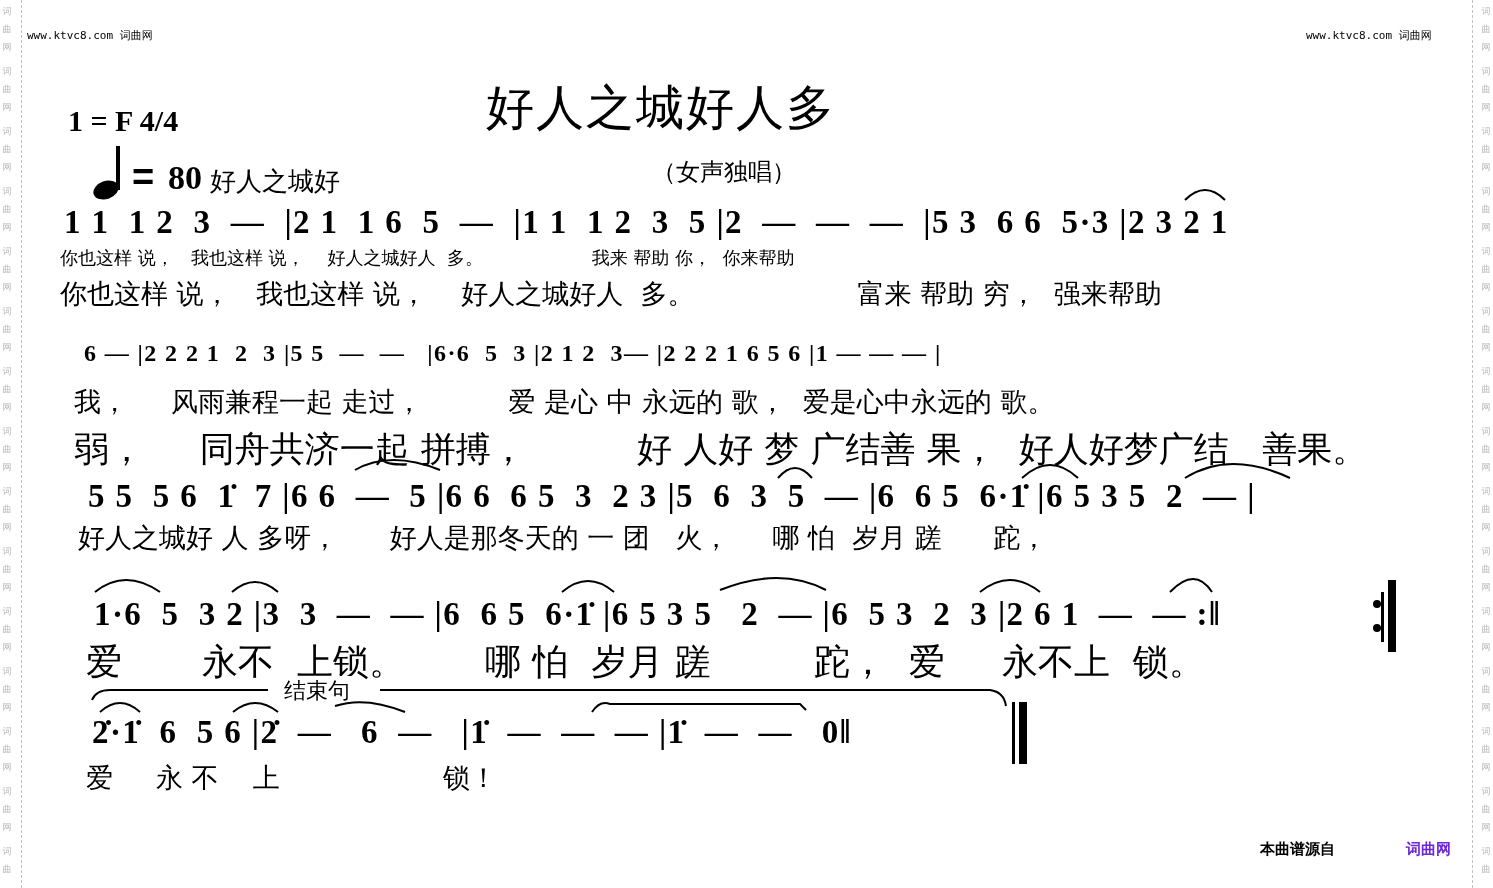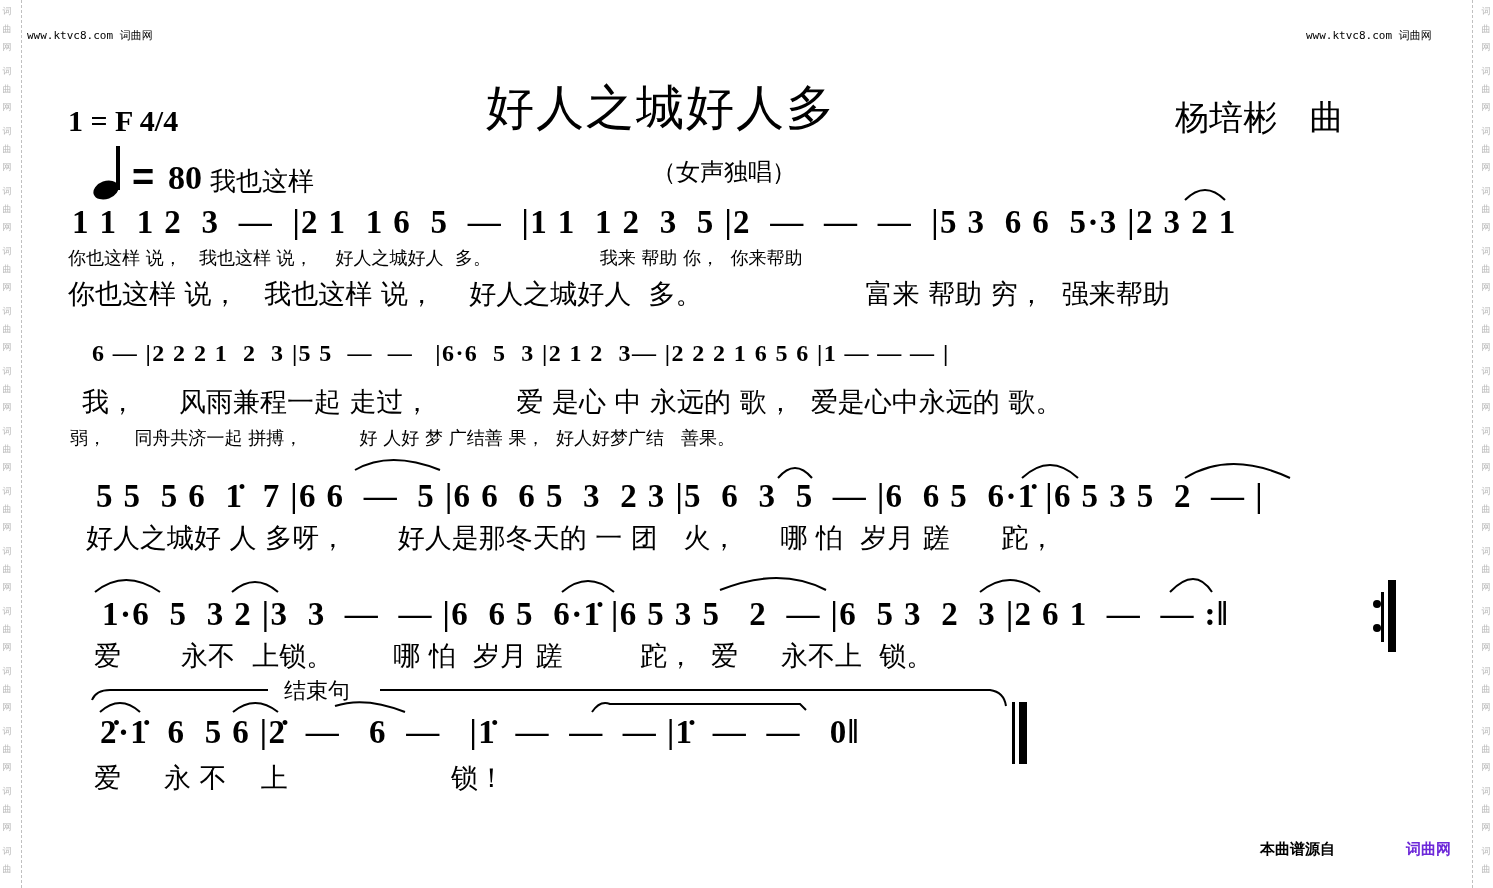--- a/index.html
+++ b/index.html
@@ -23,21 +23,21 @@
                 font-family: "Liberation Serif", serif; }
   .tempo .expr { position: absolute; left: 118px; top: 20px; font-size: 26px; white-space: nowrap;
                  font-family: "DejaVu Sans", sans-serif; }
   .title { position: absolute; left: 486px; top: 76px; font-size: 48px; letter-spacing: 2px; white-space: nowrap;
            font-family: "DejaVu Serif", serif; }
   .subtitle { position: absolute; left: 652px; top: 156px; font-size: 24px; white-space: nowrap;
               font-family: "DejaVu Sans", sans-serif; text-align: right; }
   .credits { position: absolute; left: 1175px; top: 92px; font-size: 34px; line-height: 50px;
              font-family: "DejaVu Serif", serif; }
   .credits div { white-space: pre; }
-  .row { position: absolute; left: 0; white-space: pre; margin-left: 8px; }
+  .row { position: absolute; left: 0; white-space: pre; }
   .notes { font-family: "Liberation Serif", serif; font-weight: bold; font-size: 34px; letter-spacing: 2px; }
   .lyric { font-family: "DejaVu Serif", serif; font-size: 28px; letter-spacing: 0px; }
   .footer-src { position: absolute; left: 1260px; top: 840px; font-size: 15px; font-weight: bold;
                 font-family: "DejaVu Sans", sans-serif; }
   .footer-brand { position: absolute; left: 1406px; top: 840px; font-size: 15px; font-weight: bold;
                   font-family: "DejaVu Sans", sans-serif; }
   .ending-label { position: absolute; left: 280px; top: 676px; font-size: 22px; font-family: "DejaVu Sans", sans-serif;
                   background: #fff; padding: 0 4px; }
   svg.overlay { position: absolute; left: 0; top: 0; }
 </style>
@@ -144,41 +144,40 @@
 <div class="site" style="left:1306px">www.ktvc8.com 词曲网</div>
 
 <div class="key">1 = F 4/4</div>
 <div class="tempo">
   <svg class="note" viewBox="0 0 32 56">
     <rect x="24" y="2" width="4" height="44" fill="#000"></rect>
     <ellipse cx="14" cy="46" rx="13" ry="9" fill="#000" transform="rotate(-20 14 46)"></ellipse>
   </svg>
   <span class="eq">=</span>
   <span class="bpm">80</span>
-  <span class="expr">我也这样</span>
+  <span class="expr">好人之城好</span>
 </div>
 <div class="title">好人之城好人多</div>
 <div class="subtitle">（女声独唱）</div>
 <div class="credits">
-  <div>杨培彬   曲</div>
 </div>
 
 <div class="row notes" style="left:64px; top:204px; font-size:33px; letter-spacing:1.4px;">1 1  1 2  3  —  |2 1  1 6  5  —  |1 1  1 2  3  5 |2  —  —  —  |5 3  6 6  5·3 |2 3 2 1</div>
 <div class="row lyric" style="left:60px; top:246px; font-size:18px;">你也这样 说，   我也这样 说，    好人之城好人  多。                   我来 帮助 你，  你来帮助</div>
 <div class="row lyric" style="left:60px; top:276px; font-size:27px;">你也这样 说，   我也这样 说，    好人之城好人  多。                   富来 帮助 穷，  强来帮助</div>
 
 <div class="row notes" style="left:84px; top:340px; font-size:24px; letter-spacing:1.4px;">6 — |2 2 2 1  2  3 |5 5  —  —   |6·6  5  3 |2 1 2  3— |2 2 2 1 6 5 6 |1 — — — |</div>
 <div class="row lyric" style="left:74px; top:384px; font-size:27px;">我，     风雨兼程一起 走过，          爱 是心 中 永远的 歌，  爱是心中永远的 歌。</div>
-<div class="row lyric" style="left:62px; top:426px; font-size:18px;">弱，     同舟共济一起 拼搏，          好 人好 梦 广结善 果，  好人好梦广结   善果。</div>
+<div class="row lyric" style="left:74px; top:426px; font-size:35px;">弱，     同舟共济一起 拼搏，          好 人好 梦 广结善 果，  好人好梦广结   善果。</div>
 
 <div class="row notes" style="left:88px; top:478px; font-size:33px; letter-spacing:1.4px;">5 5  5 6  1̇  7 |6 6  —  5 |6 6  6 5  3  2 3 |5  6  3  5  — |6  6 5  6·1̇ |6 5 3 5  2  — |</div>
 <div class="row lyric" style="left:78px; top:520px; font-size:27px;">好人之城好 人 多呀，      好人是那冬天的 一 团   火，     哪 怕  岁月 蹉      跎，</div>
 
 <div class="row notes" style="left:94px; top:596px; font-size:33px; letter-spacing:1.4px;">1·6  5  3 2 |3  3  —  — |6  6 5  6·1̇ |6 5 3 5   2  — |6  5 3  2  3 |2 6 1  —  — :‖</div>
-<div class="row lyric" style="left:86px; top:638px; font-size:27px;">爱       永不  上锁。       哪 怕  岁月 蹉         跎，  爱     永不上  锁。</div>
+<div class="row lyric" style="left:86px; top:638px; font-size:36px;">爱       永不  上锁。       哪 怕  岁月 蹉         跎，  爱     永不上  锁。</div>
 
 <div class="ending-label">结束句</div>
 <div class="row notes" style="left:92px; top:714px; font-size:33px; letter-spacing:1.4px;">2̇·1̇  6  5 6 |2̇  —   6  —   |1̇  —  —  — |1̇  —  —   0‖</div>
 <div class="row lyric" style="left:86px; top:760px; font-size:27px;">爱     永 不    上                   锁！</div>
 
 <svg class="overlay" width="1493" height="888" viewBox="0 0 1493 888">
   <g fill="none" stroke="#000" stroke-width="2">
 
     <path d="M1185 200 Q1205 180 1225 200"></path>
 

